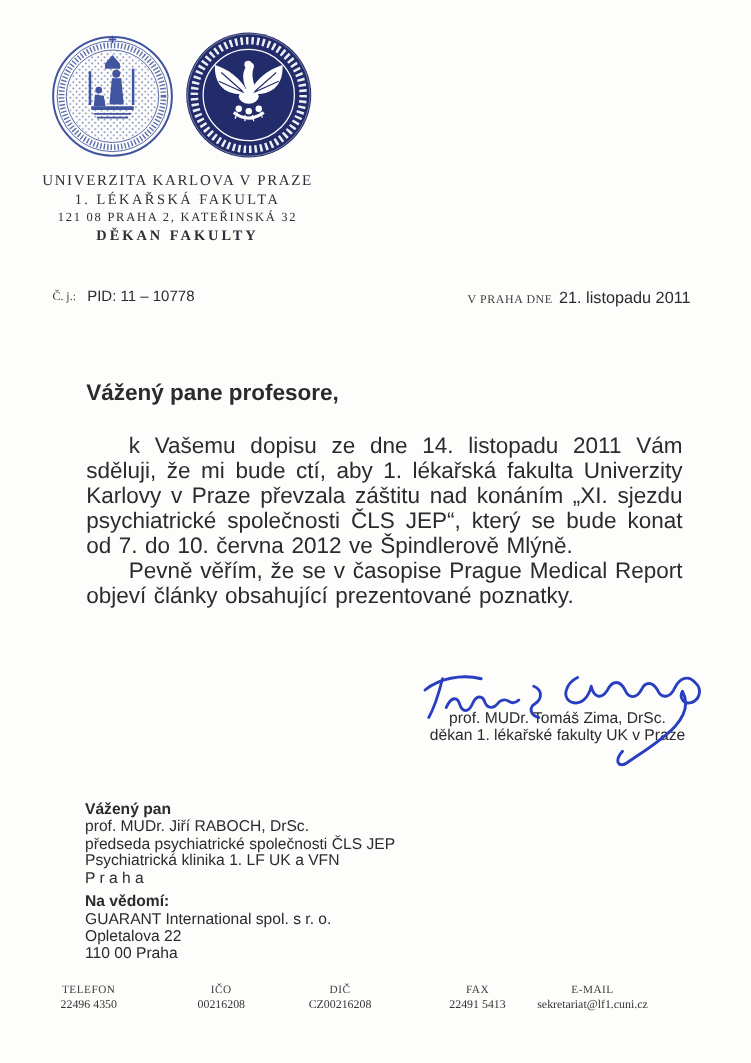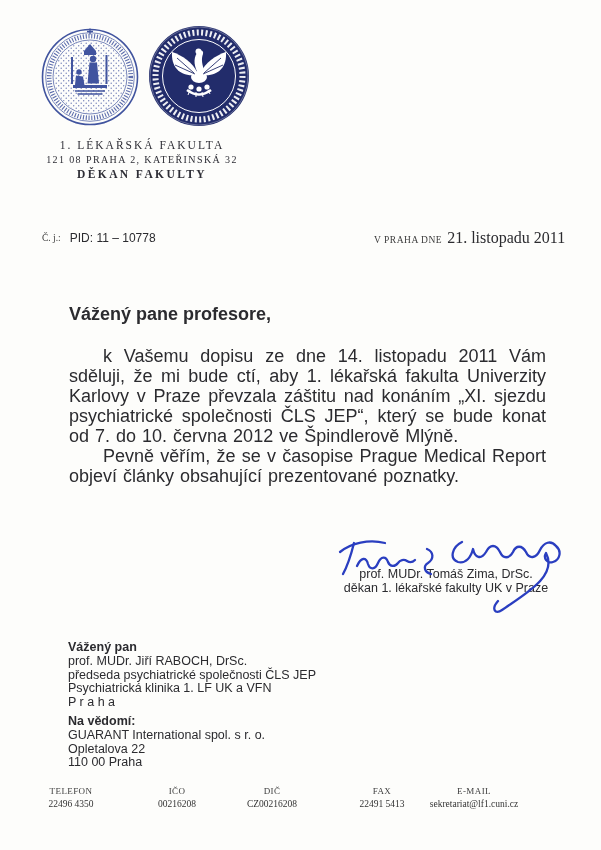--- a/index.html
+++ b/index.html
@@ -29,21 +29,21 @@
   .lh2{font-size:11.5px;letter-spacing:2px;margin-top:2px;white-space:nowrap;}
   .lh3{font-size:10px;letter-spacing:1.4px;margin-top:3px;white-space:nowrap;}
   .lh4{font-size:11.5px;font-weight:bold;letter-spacing:2.4px;margin-top:3px;white-space:nowrap;}
 
   
   .refline{position:absolute;left:42px;top:228px;white-space:nowrap;}
   .ref-label{font-family:"Liberation Serif",serif;font-size:9.5px;color:#3b3b3b;margin-right:9px;vertical-align:1px;}
   .ref-value{font-size:12px;}
   .dateline{position:absolute;left:374px;top:229px;white-space:nowrap;}
   .date-label{font-family:"Liberation Serif",serif;font-size:9.5px;color:#3b3b3b;margin-right:5px;letter-spacing:0.5px;}
-  .date-value{font-size:16px;font-family:Liberation Serif, serif;}
+  .date-value{font-size:13px;}
 
   
   .letter-body{position:absolute;left:69px;top:306px;width:477px;font-size:18px;}
   .salutation{font-weight:bold;line-height:16px;margin-bottom:24px;}
   .para{text-align:justify;text-indent:34px;line-height:20px;word-spacing:1px;}
   .closing{margin-top:31px;text-indent:27px;line-height:16px;}
 
   
   .sig-ink{position:absolute;left:333px;top:534px;width:257px;height:92px;color:var(--ink-blue);z-index:3;}
   .sig-ink svg{display:block;width:100%;height:100%;}
@@ -115,20 +115,21 @@
         <circle cx="61" cy="64" r="2.6"></circle>
       </g>
       <path d="M52.5 31 L51 40" stroke="#fff" stroke-width="1.6"></path>
       <path d="M41 67 Q53 76 65 67" stroke="#fff" stroke-width="2.5" fill="none"></path>
       <path d="M44 67 l-2 5 M50 69 l0 5 M56 69 l1 5 M62 67 l2 4" stroke="#fff" stroke-width="1"></path>
       <path d="M48 50 L31 35 M49 51 L29 42 M58 50 L75 35 M57 51 L77 42" stroke="currentColor" stroke-width="0.9"></path>
     </svg>
   </div>
 
   <div class="letterhead">
+    <div class="lh1">UNIVERZITA KARLOVA V PRAZE</div>
     <div class="lh2">1. LÉKAŘSKÁ FAKULTA</div>
     <div class="lh3">121 08 PRAHA 2, KATEŘINSKÁ 32</div>
     <div class="lh4">DĚKAN FAKULTY</div>
   </div>
 
   <div class="refline">
     <span class="ref-label">Č. j.:</span><span class="ref-value">PID: 11 – 10778</span>
   </div>
 
   <div class="dateline">

